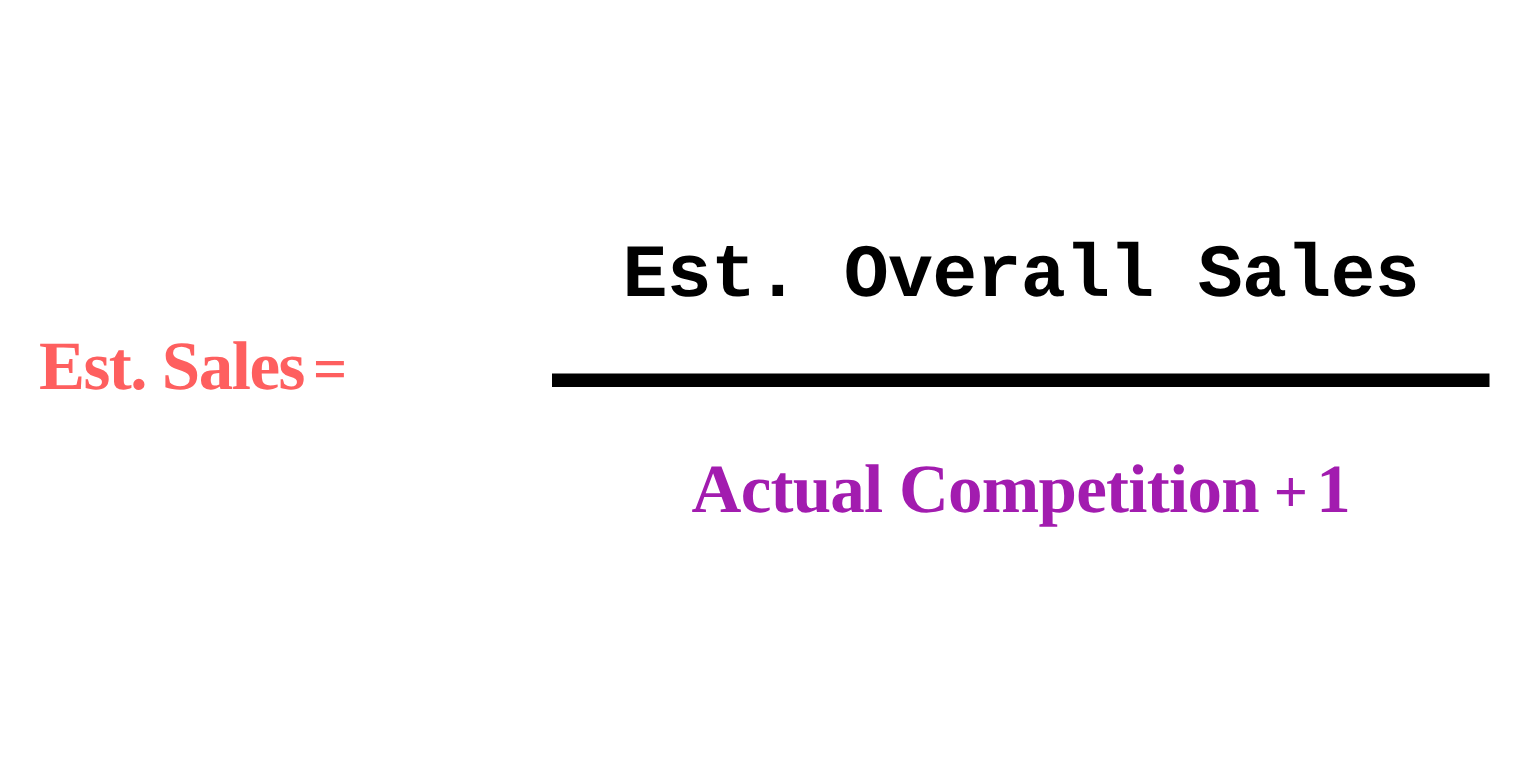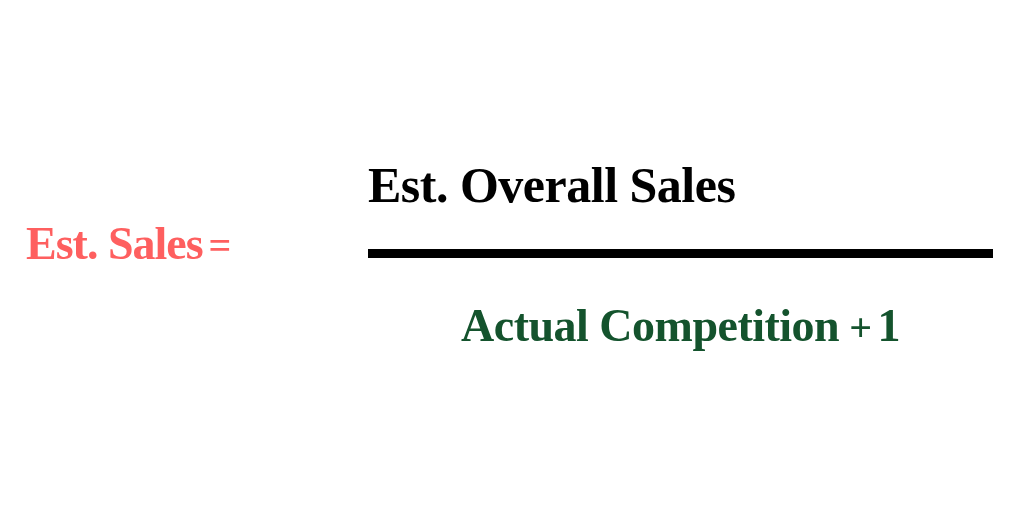--- a/index.html
+++ b/index.html
@@ -27,26 +27,27 @@
     }
     .lhs .eq {
       font-size: 40px;
       margin-left: 6px;
     }
     .numerator {
       position: absolute;
       left: 368px;
       width: 625px;
       top: 152px;
+      text-align: center;
       font-size: 50px;
       font-weight: bold;
       line-height: 66px;
       white-space: nowrap;
       letter-spacing: -0.5px;
-      font-family: Liberation Serif, serif;
+      font-family: Liberation Mono, monospace;
     }
     .fraction-bar {
       position: absolute;
       left: 368px;
       top: 249px;
       width: 625px;
       height: 9px;
     }
     .denominator {
       position: absolute;
@@ -70,15 +71,15 @@
 <body>
 
 <div class="lhs" style="color:#fe5f5f">
   <span>Est. Sales</span><span class="eq">=</span>
 </div>
 
 <div class="numerator" style="color:#000000">Est. Overall Sales</div>
 
 <div class="fraction-bar" style="background:#000000"></div>
 
-<div class="denominator" style="color:#14532d">
+<div class="denominator" style="color:#a21caf">
   <span>Actual Competition</span><span class="plus">+</span><span>1</span>
 </div>
 
 </body></html>

